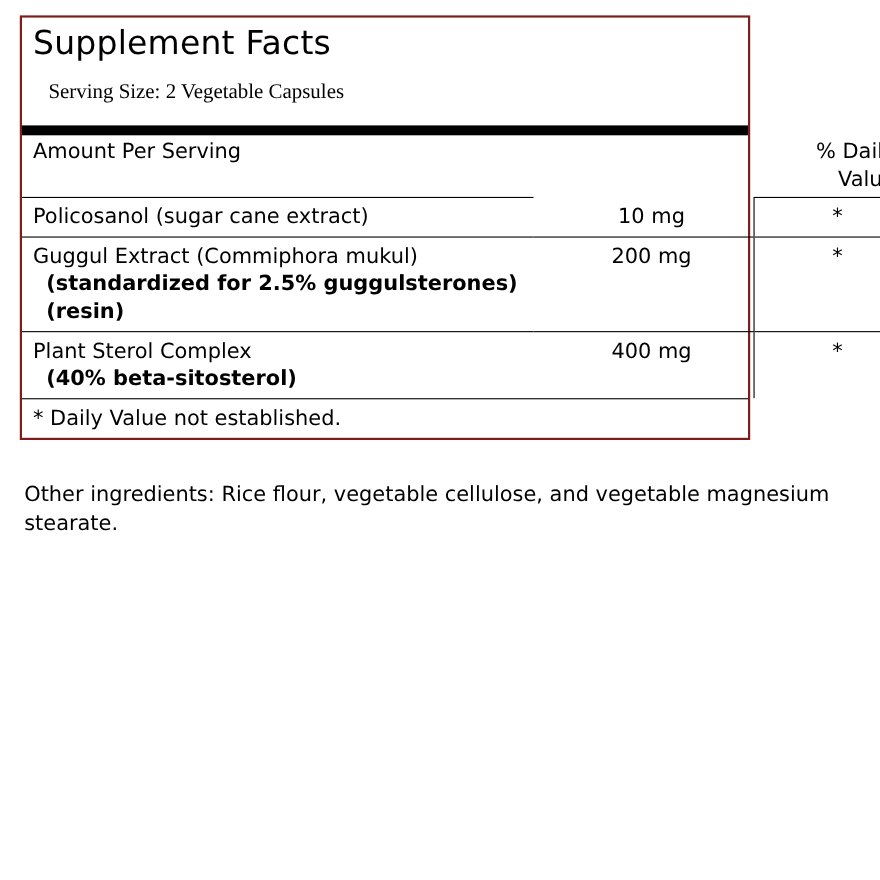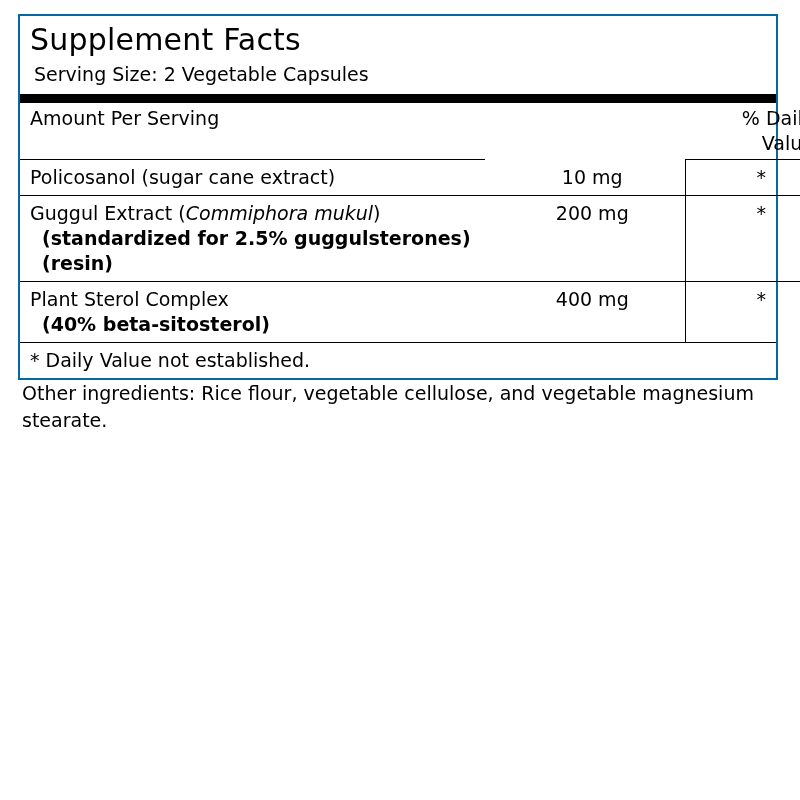--- a/index.html
+++ b/index.html
@@ -16,39 +16,40 @@
   }
   .page {
     position: relative;
     width: 800px;
     height: 800px;
     box-sizing: border-box;
     padding: 14px 18px 0 18px;
   }
 
   .panel {
-    border: 2px solid #0369a1;
+    border: 2px solid #7f1d1d;
     box-sizing: border-box;
-    width: 760px;
+    width: 664px;
   }
 
   .sf-header {
     padding: 6px 10px 4px 10px;
   }
   .sf-title {
     font-size: 30px;
     line-height: 36px;
     font-weight: normal;
     letter-spacing: 0.2px;
     margin: 0 0 2px 0;
   }
   .sf-serving {
     font-size: 19px;
     line-height: 24px;
-    margin: 4px;
+    margin: 14px;
+    font-family: Liberation Serif, serif;
   }
 
   .rule-thick {
     height: 9px;
     background: #000000;
   }
   .rule-thin {
     height: 1px;
     background: #000000;
   }
@@ -80,35 +81,36 @@
     text-align: right;
     padding-right: 8px;
   }
   .hdr .col-amt { border-bottom: none; }
 
   .sub {
     display: block;
     padding-left: 12px;
     font-weight: bold;
   }
-  .ital { font-style: italic; }
+  .ital { }
 
   .footnote-row td {
     border-bottom: none;
     padding-left: 10px !important;
     font-size: 19px;
   }
 
   .dv-star {
     font-size: 20px;
     line-height: 18px;
     vertical-align: top;
   }
 
   .other {
+    margin-top: 36px;
     font-size: 19px;
     line-height: 27px;
     padding-left: 4px;
     width: 740px;
   }
 </style>
 </head>
 <body>
 
 <div class="page">

